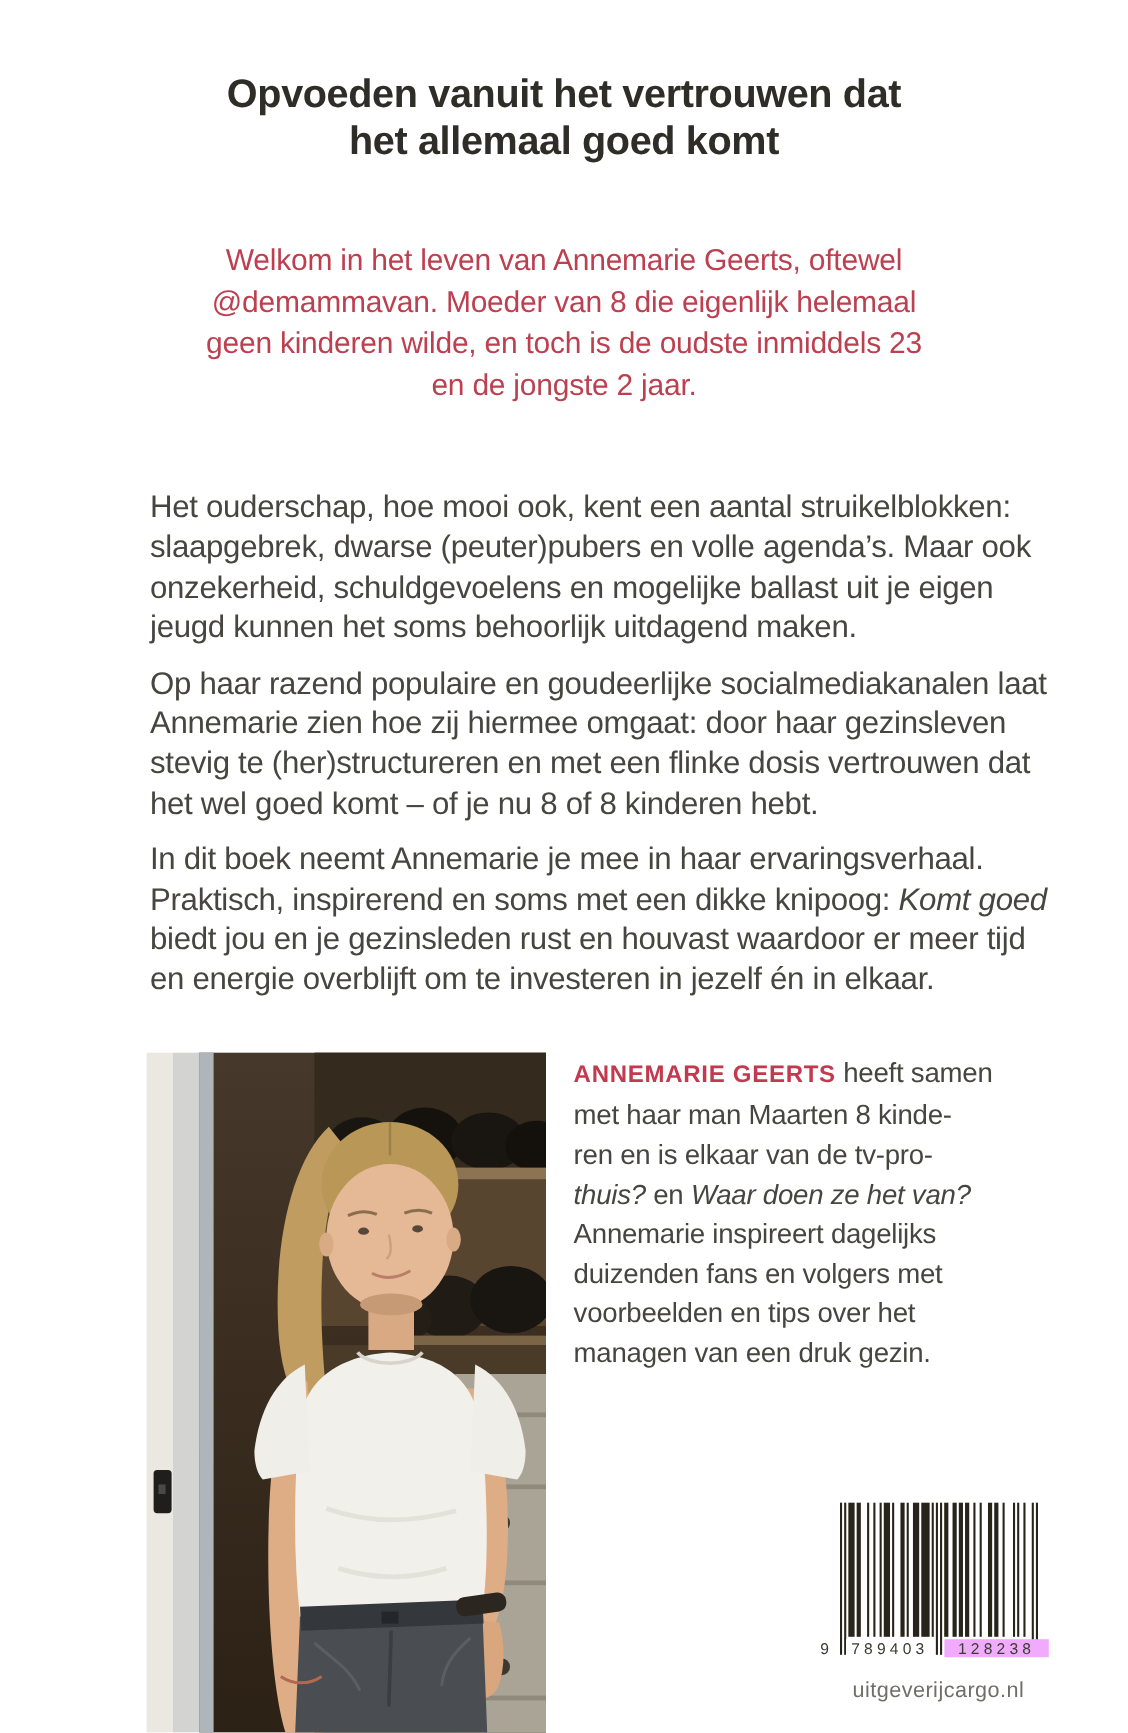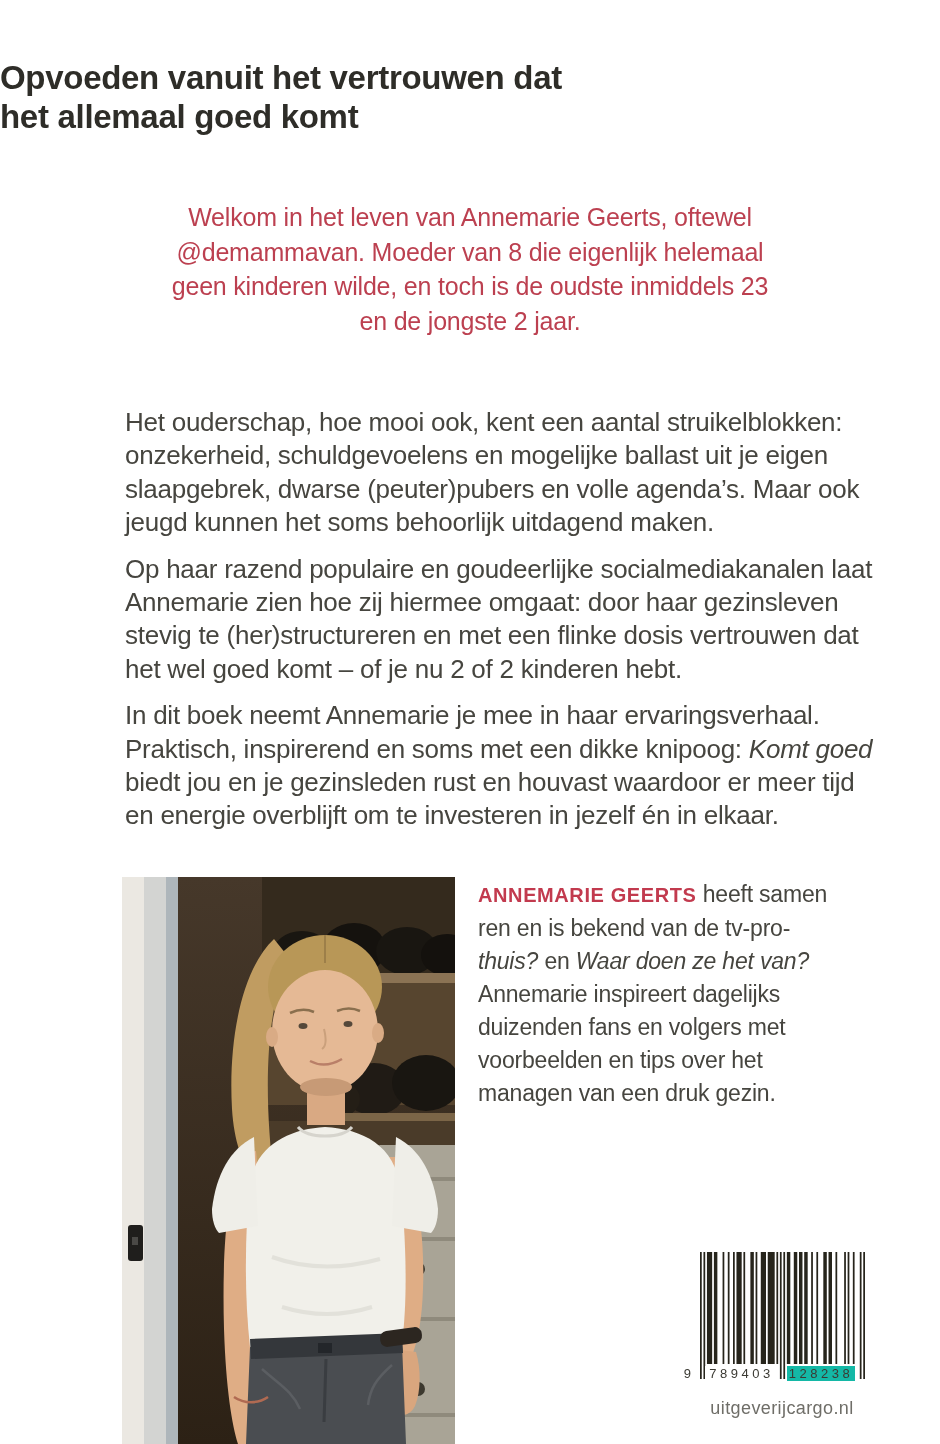--- a/index.html
+++ b/index.html
@@ -5,21 +5,21 @@
   html,body{margin:0;padding:0;background:#ffffff;}
   .cover{
     position:relative;width:940px;height:1444px;margin:0 auto;background:#ffffff;
     font-family:"Liberation Sans",sans-serif;overflow:hidden;
   }
   .tline{white-space:nowrap;}
   .it{font-style:italic;}
   .red{color:var(--c-bioname);font-weight:700;font-size:20px;letter-spacing:.6px;}
 
   .heading{
-    position:absolute;top:58px;left:0;right:0;
+    position:absolute;top:58px;left:0;right:0;text-align:center;
     font-size:33px;font-weight:700;line-height:39px;color:var(--c-heading);letter-spacing:-.3px;
   }
   .lead{
     position:absolute;top:200px;left:0;right:0;text-align:center;
     font-size:25px;font-weight:400;line-height:34.5px;color:var(--c-lead);letter-spacing:-.2px;
   }
   .bodytext{
     position:absolute;top:406px;left:125px;
     font-size:26px;line-height:33.4px;color:var(--c-body);letter-spacing:-.25px;
   }
@@ -32,21 +32,21 @@
     position:absolute;top:878px;left:478px;
     font-size:23px;line-height:33px;color:var(--c-body);letter-spacing:-.2px;
   }
 
   .barcode-block{position:absolute;top:1252px;left:682px;width:200px;}
   .bars{position:absolute;top:0;left:18px;}
   .digits{position:absolute;top:114px;left:0;width:200px;height:18px;color:var(--c-isbn);}
   .digits span{position:absolute;top:0;font-size:13px;letter-spacing:3.5px;text-align:center;}
   .d-left{left:0;width:14px;}
   .d-g1{left:23px;width:73px;background:#ffffff;}
-  .d-g2{left:105px;width:68px;background:#14b8a6;}
+  .d-g2{left:105px;width:87px;background:#f0abfc;}
   .publisher-url{
     position:absolute;top:146px;left:0;width:200px;text-align:center;
     font-size:18px;color:var(--c-url);letter-spacing:.4px;
   }
 </style>
 </head>
 <body>
 
 <div class="cover">
 
@@ -58,29 +58,29 @@
   <div class="lead">
       <div class="tline"><span>Welkom in het leven van Annemarie Geerts, oftewel</span></div>
       <div class="tline"><span>@demammavan. Moeder van 8 die eigenlijk helemaal</span></div>
       <div class="tline"><span>geen kinderen wilde, en toch is de oudste inmiddels 23</span></div>
       <div class="tline"><span>en de jongste 2 jaar.</span></div>
     </div>
 
   <div class="bodytext">
       <div class="para">
         <div class="tline"><span>Het ouderschap, hoe mooi ook, kent een aantal struikelblokken:</span></div>
+        <div class="tline"><span>slaapgebrek, dwarse (peuter)pubers en volle agenda’s. Maar ook</span></div>
         <div class="tline"><span>onzekerheid, schuldgevoelens en mogelijke ballast uit je eigen</span></div>
-        <div class="tline"><span>slaapgebrek, dwarse (peuter)pubers en volle agenda’s. Maar ook</span></div>
         <div class="tline"><span>jeugd kunnen het soms behoorlijk uitdagend maken.</span></div>
       </div>
       <div class="para">
         <div class="tline"><span>Op haar razend populaire en goudeerlijke socialmediakanalen laat</span></div>
         <div class="tline"><span>Annemarie zien hoe zij hiermee omgaat: door haar gezinsleven</span></div>
         <div class="tline"><span>stevig te (her)structureren en met een flinke dosis vertrouwen dat</span></div>
-        <div class="tline"><span>het wel goed komt – of je nu 2 of 2 kinderen hebt.</span></div>
+        <div class="tline"><span>het wel goed komt – of je nu 8 of 8 kinderen hebt.</span></div>
       </div>
       <div class="para">
         <div class="tline"><span>In dit boek neemt Annemarie je mee in haar ervaringsverhaal.</span></div>
         <div class="tline"><span>Praktisch, inspirerend en soms met een dikke knipoog: </span><span class="it">Komt goed</span></div>
         <div class="tline"><span>biedt jou en je gezinsleden rust en houvast waardoor er meer tijd</span></div>
         <div class="tline"><span>en energie overblijft om te investeren in jezelf én in elkaar.</span></div>
       </div>
     </div>
 
   <div class="photo" role="img" aria-label="Annemarie Geerts, blonde hair tied back, wearing a white t-shirt and dark jeans, standing in a doorway in front of shelves with dark caps and a grey chest of drawers">
@@ -171,21 +171,22 @@
         <rect x="22" y="0" width="22" height="567" fill="#d3d4d2"></rect>
         <rect x="44" y="0" width="12" height="567" fill="#aeb6bb"></rect>
         <rect x="6" y="348" width="15" height="36" rx="3" fill="#1f1e1c"></rect>
         <rect x="10" y="360" width="6" height="8" fill="#4a4946"></rect>
       </g>
     </svg>
   </div>
 
   <div class="bio">
       <div class="tline"><span class="red">ANNEMARIE GEERTS</span><span> heeft samen</span></div>
-      <div class="tline"><span>ren en is bekend van de tv-pro-</span></div>
+      <div class="tline"><span>met haar man Maarten 8 kinde-</span></div>
+      <div class="tline"><span>ren en is elkaar van de tv-pro-</span></div>
       <div class="tline"><span class="it">thuis?</span><span> en </span><span class="it">Waar doen ze het van?</span></div>
       <div class="tline"><span>Annemarie inspireert dagelijks</span></div>
       <div class="tline"><span>duizenden fans en volgers met</span></div>
       <div class="tline"><span>voorbeelden en tips over het</span></div>
       <div class="tline"><span>managen van een druk gezin.</span></div>
     </div>
 
   <div class="barcode-block">
     <svg id="barcode-svg" class="bars" width="165" height="128" viewBox="0 0 165 128" xmlns="http://www.w3.org/2000/svg">
         <rect x="0.00" y="0" width="1.74" height="127" fill="#26241b"></rect>

